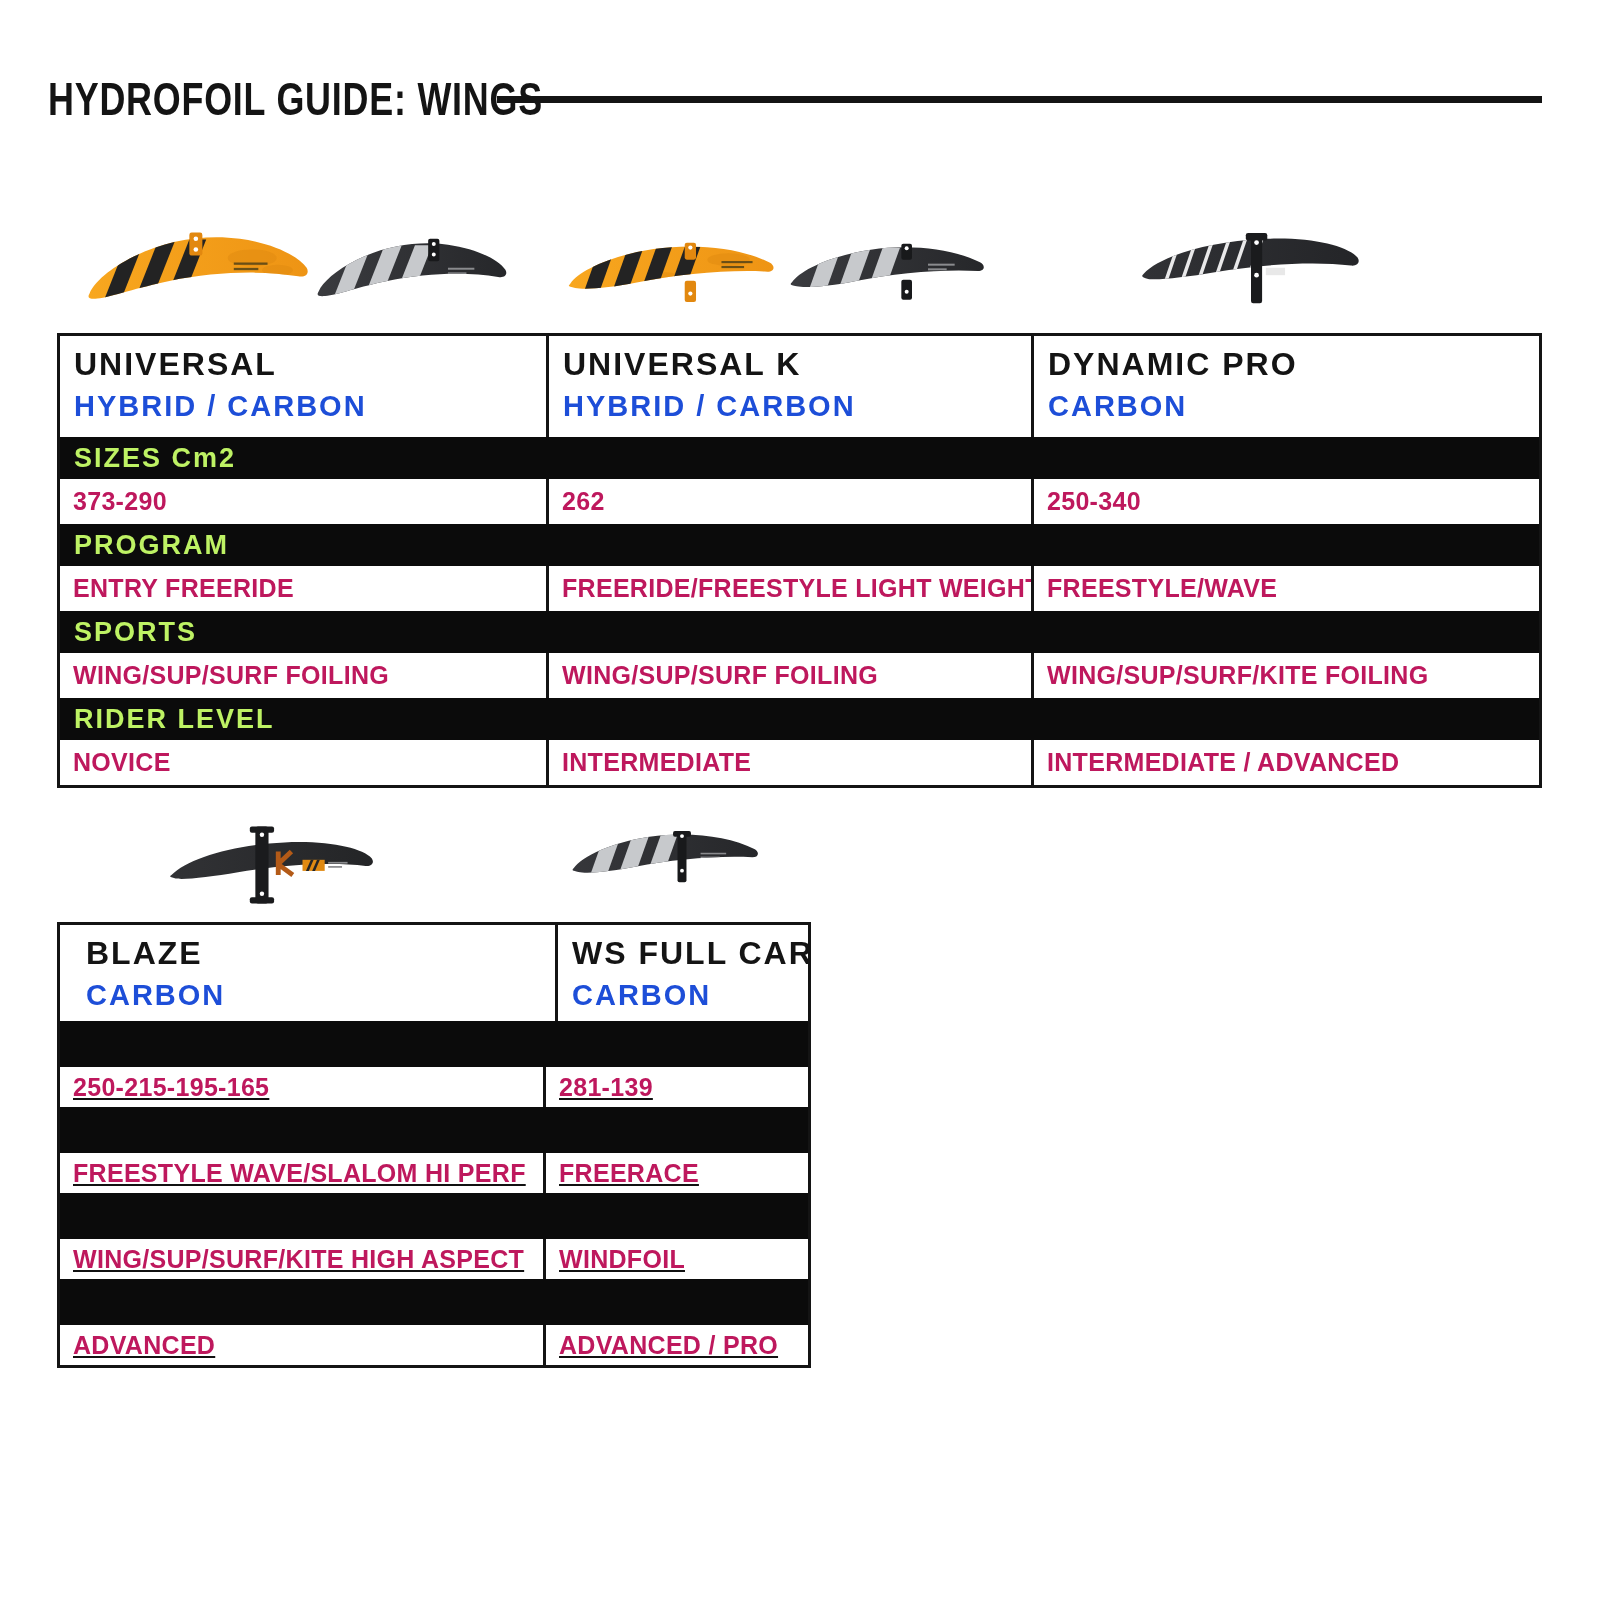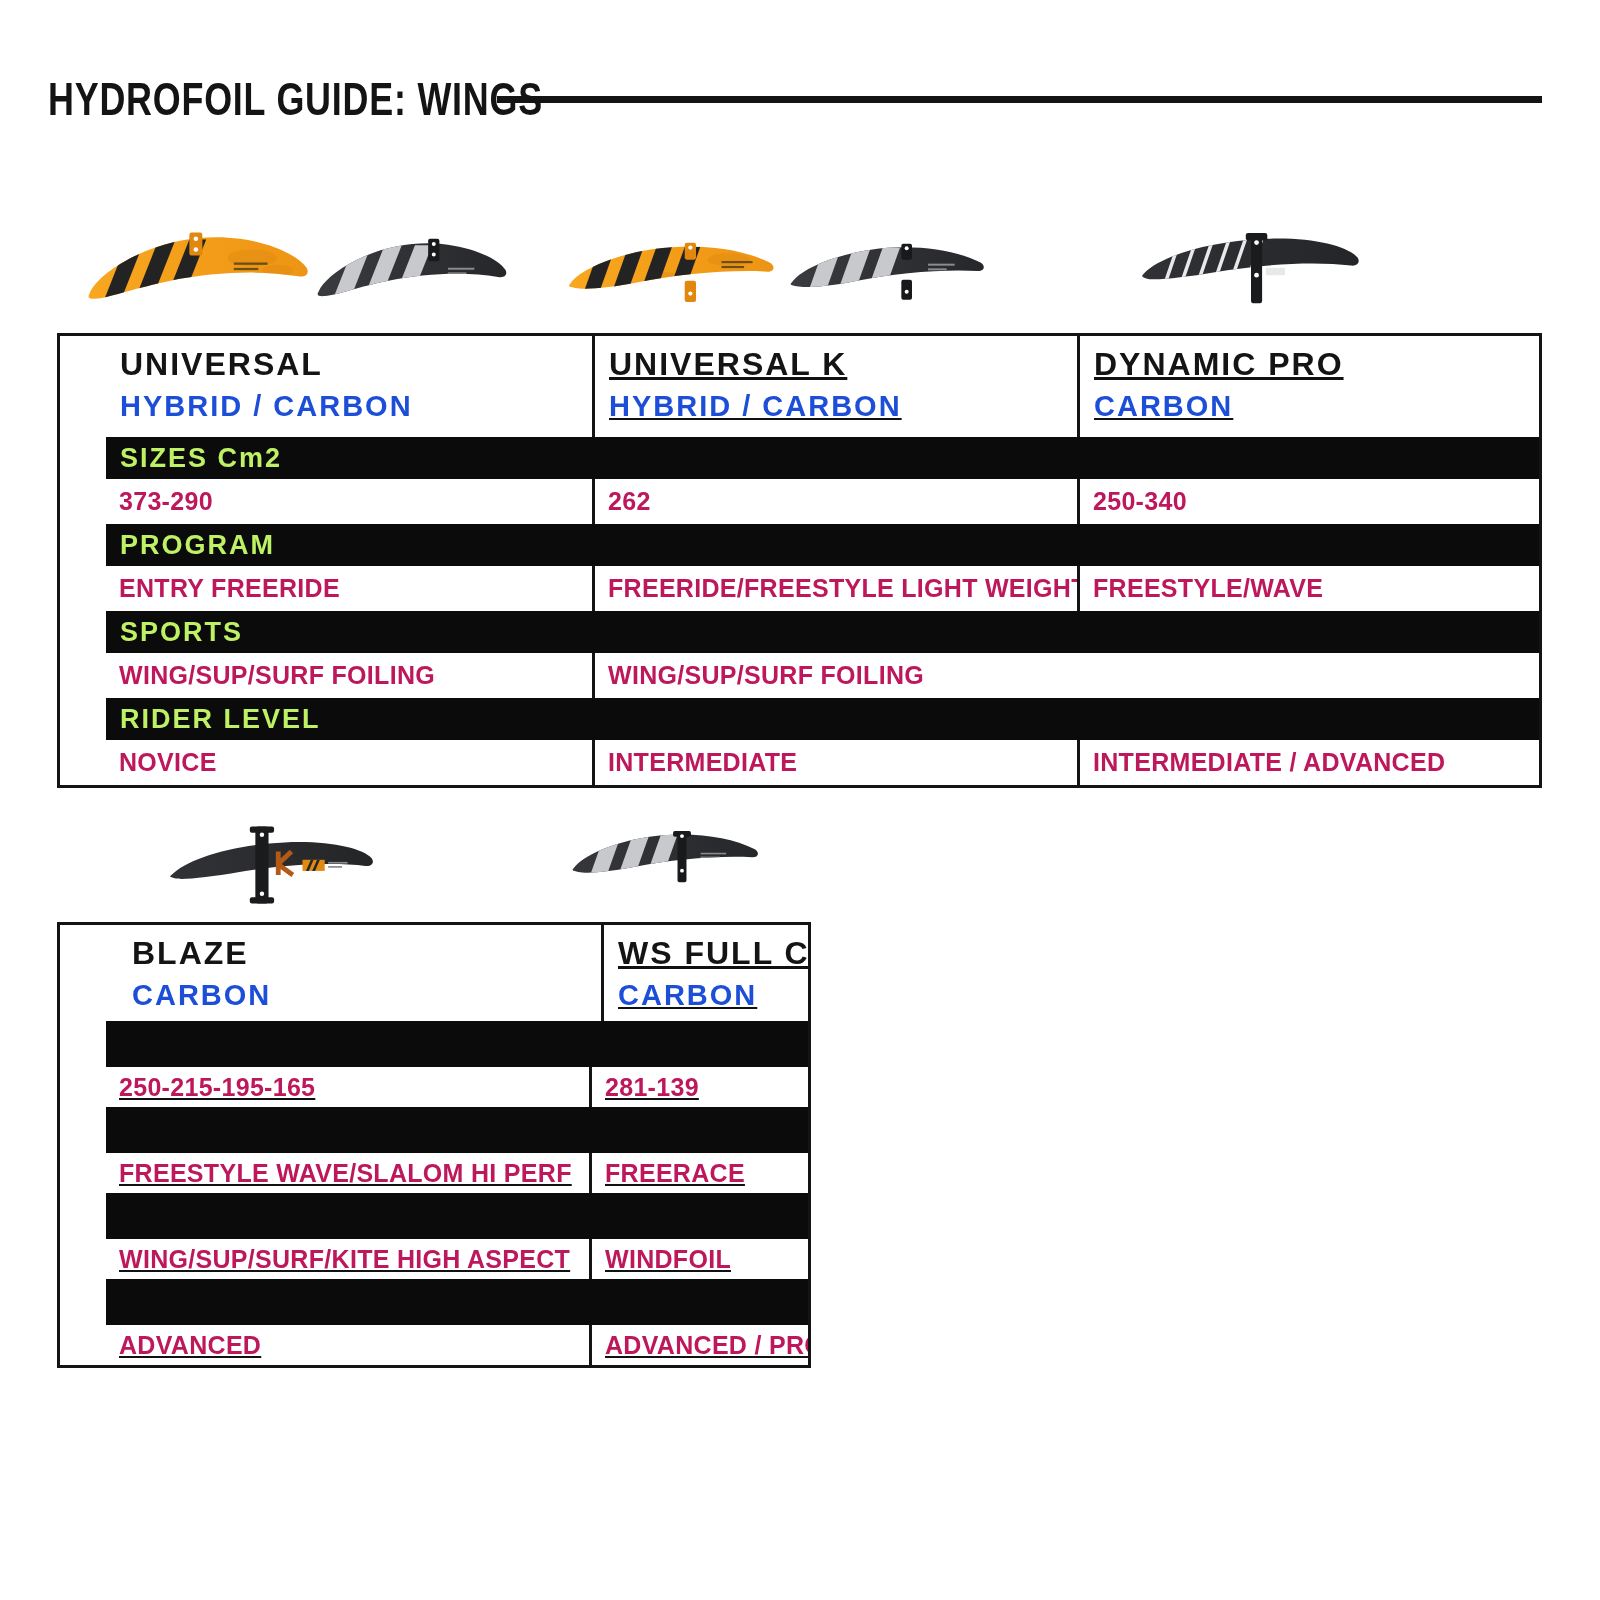--- a/index.html
+++ b/index.html
@@ -23,33 +23,32 @@
     background:#141414;
   }
   
   .wing{position:absolute;}
   
   .spec-table{
     position:absolute;
     border:3px solid #141414;
     box-sizing:border-box;
     background:#ffffff;
-    padding-left:46px;
   }
   .table-1{left:57px;top:333px;width:1485px;}
   .table-2{left:57px;top:922px;width:754px;}
   .head-row{display:flex;}
   .table-1 .head-row{height:101px;}
   .table-2 .head-row{height:96px;margin-left:12px;}
   .head-cell{
     box-sizing:border-box;
     padding:10px 8px 0 14px;
     overflow:hidden;
   }
-  .head-cell + .head-cell{border-left:3px solid #141414;text-decoration:underline;}
+  .head-cell + .head-cell{border-left:3px solid #141414;}
   .product-name{
     font-size:32px;font-weight:bold;letter-spacing:2px;color:#141414;
     white-space:nowrap;
   }
   .product-construction{
     font-size:29px;font-weight:bold;letter-spacing:2px;color:#1d4ed8;
     margin-top:7px;white-space:nowrap;
   }
   .label-bar{
     background:#0b0b0b;color:#bef264;
@@ -239,20 +238,21 @@
     <div class="value-row">
       <div class="cell c1">ENTRY FREERIDE</div>
       <div class="cell c2">FREERIDE/FREESTYLE LIGHT WEIGHT</div>
       <div class="cell c3">FREESTYLE/WAVE</div>
     </div>
 
     <div class="label-bar">SPORTS</div>
     <div class="value-row">
       <div class="cell c1">WING/SUP/SURF FOILING</div>
       <div class="cell c2">WING/SUP/SURF FOILING</div>
+      <div class="cell c3">WING/SUP/SURF/KITE FOILING</div>
     </div>
 
     <div class="label-bar">RIDER LEVEL</div>
     <div class="value-row">
       <div class="cell c1">NOVICE</div>
       <div class="cell c2">INTERMEDIATE</div>
       <div class="cell c3">INTERMEDIATE / ADVANCED</div>
     </div>
   </div>
 

